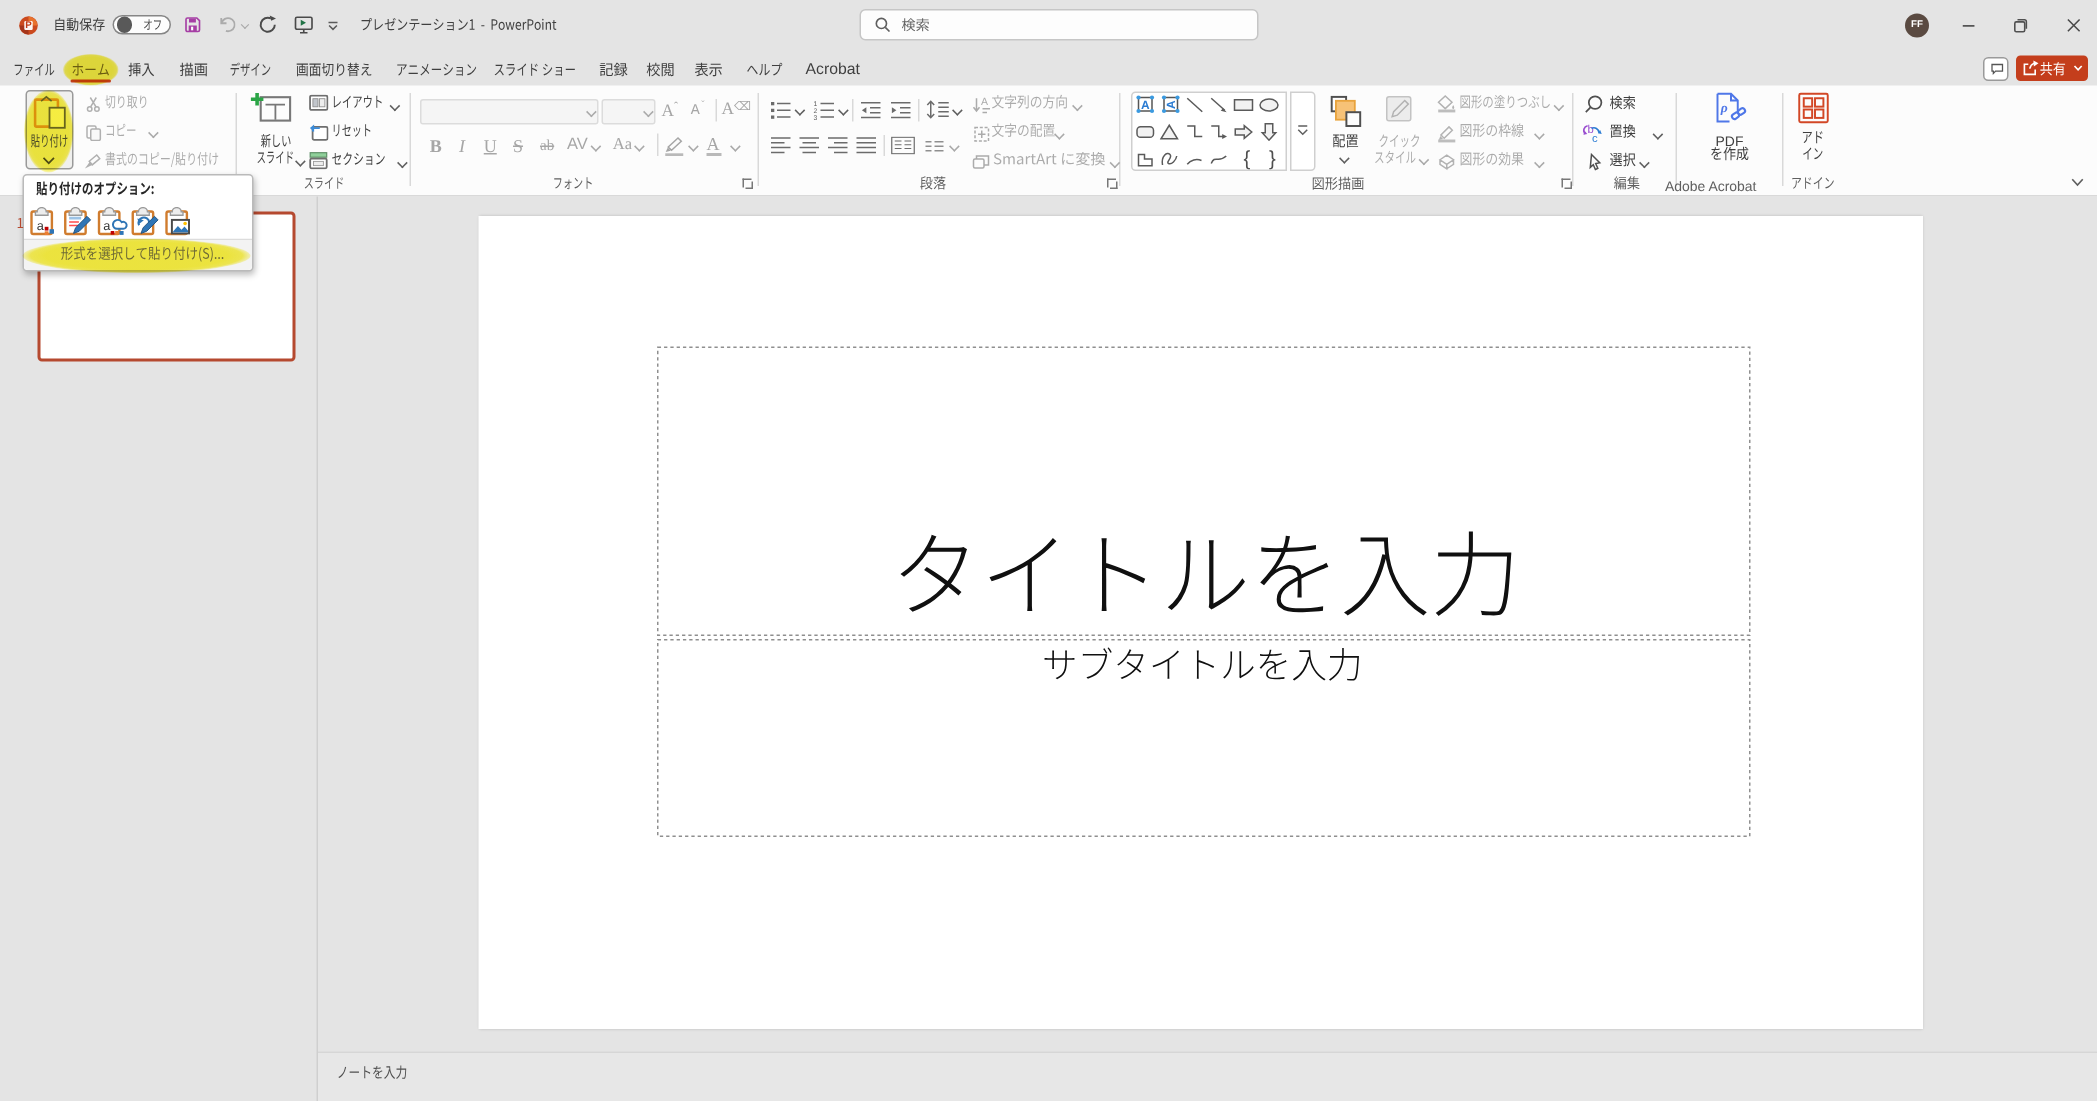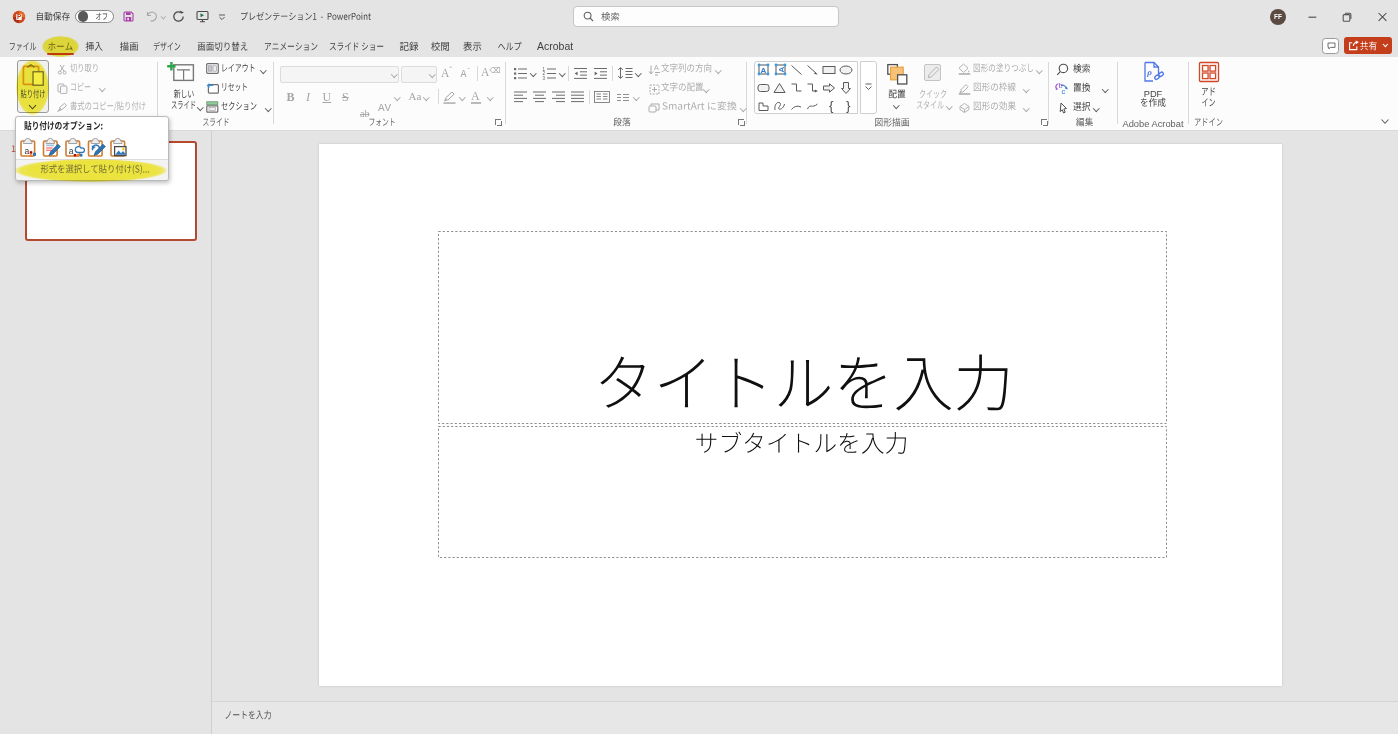--- a/index.html
+++ b/index.html
@@ -159,22 +159,22 @@
 <div class="chev g" style="left:430px;top:71.5px"></div>
 <div class="abs" style="left:441px;top:66px;color:#a6a6a6;font-size:11.5px;font-family:'Liberation Serif',serif">A<span style="font-size:8px;vertical-align:4px">ˆ</span></div>
 <div class="abs" style="left:460.5px;top:67px;color:#a6a6a6;font-size:10px;font-family:Liberation Mono, monospace">A<span style="font-size:7px;vertical-align:4px">ˇ</span></div>
 <div class="sep" style="left:477px;top:66px;height:15px"></div>
 <div class="abs" style="left:481px;top:66px;color:#a6a6a6;font-size:11.5px;font-family:'Liberation Serif',serif">A<span style="font-size:8px;vertical-align:3px">⌫</span></div>
 
 <div class="abs" style="left:286.5px;top:90px;color:#a6a6a6;font-size:12px;font-weight:bold;font-family:'Liberation Serif',serif">B</div>
 <div class="abs" style="left:306px;top:90px;color:#a6a6a6;font-size:12px;font-style:italic;font-family:'Liberation Serif',serif">I</div>
 <div class="abs" style="left:322.5px;top:90px;color:#a6a6a6;font-size:12px;text-decoration:underline;font-family:'Liberation Serif',serif">U</div>
 <div class="abs" style="left:342px;top:90px;color:#a6a6a6;font-size:12px;text-decoration:line-through;font-family:'Liberation Serif',serif">S</div>
-<div class="abs" style="left:360px;top:108px;color:#a6a6a6;font-size:10px;text-decoration:line-through;font-family:'Liberation Serif',serif">ab</div>
-<div class="abs" style="left:378px;top:102px;color:#a6a6a6;font-size:11px;font-family:Liberation Mono, monospace">AV</div>
+<div class="abs" style="left:360px;top:92px;color:#a6a6a6;font-size:10px;text-decoration:line-through;font-family:'Liberation Serif',serif">ab</div>
+<div class="abs" style="left:378px;top:90px;color:#a6a6a6;font-size:11px;font-family:Liberation Sans, sans-serif">AV</div>
 <div class="chev g" style="left:395px;top:95px"></div>
 <div class="abs" style="left:408.5px;top:90px;color:#a6a6a6;font-size:11px;font-family:'Liberation Serif',serif">Aa</div>
 <div class="chev g" style="left:424px;top:95px"></div>
 <div class="sep" style="left:438px;top:89px;height:15px"></div>
 
 <svg class="abs" style="left:442px;top:90px" width="15" height="14" viewBox="0 0 15 14">
  <path d="M3.5 8 l6.5-6 2.2 2.2 -6.5 6 Z" fill="none" stroke="#a6a6a6" stroke-width="1"></path>
  <path d="M3.2 8.4 l-1.4 3 3.4-0.9 Z" fill="#a6a6a6"></path>
  <rect x="1.5" y="12.2" width="12" height="2" fill="#b9b9b9"></rect>
 </svg>
@@ -404,21 +404,21 @@
 <svg class="abs" style="left:1198px;top:61px" width="22" height="22" viewBox="0 0 22 22">
  <g fill="none" stroke="#d24726" stroke-width="1.3">
   <rect x="1.5" y="1.5" width="19" height="19" rx="1"></rect>
   <rect x="4.5" y="4.5" width="5.6" height="5.6"></rect>
   <rect x="12" y="4.5" width="5.6" height="5.6"></rect>
   <rect x="4.5" y="12" width="5.6" height="5.6"></rect>
   <rect x="12" y="12" width="5.6" height="5.6"></rect>
  </g>
 </svg>
 <div class="abs" style="left:1131px;top:88.5px;width:44px;text-align:center;color:#3f3f3f;font-size:9.3px">PDF</div>
-<div class="abs" style="left:1110px;top:118.5px;width:86px;text-align:center;color:#5f5f5f;font-size:9.3px">Adobe Acrobat</div>
+<div class="abs" style="left:1110px;top:118.5px;width:86px;text-align:left;color:#5f5f5f;font-size:9.3px">Adobe Acrobat</div>
 
 <svg class="abs" style="left:1380px;top:118px" width="10" height="8" viewBox="0 0 10 8">
       <path d="M1.5 1.5 l3.5 3.8 3.5-3.8" fill="none" stroke="#5f5f5f" stroke-width="1.1"></path>
     </svg>
 
 <div class="abs" style="left:0;top:131px;width:1398px;height:570px;background:#e4e4e4"></div>
 <div class="abs" style="left:211px;top:131px;width:1px;height:603px;background:#cfcfcf"></div>
 
 <div class="abs" style="left:25px;top:141px;width:172px;height:100px;border:2px solid #b5492f;border-radius:3px;background:#fff"></div>
 

